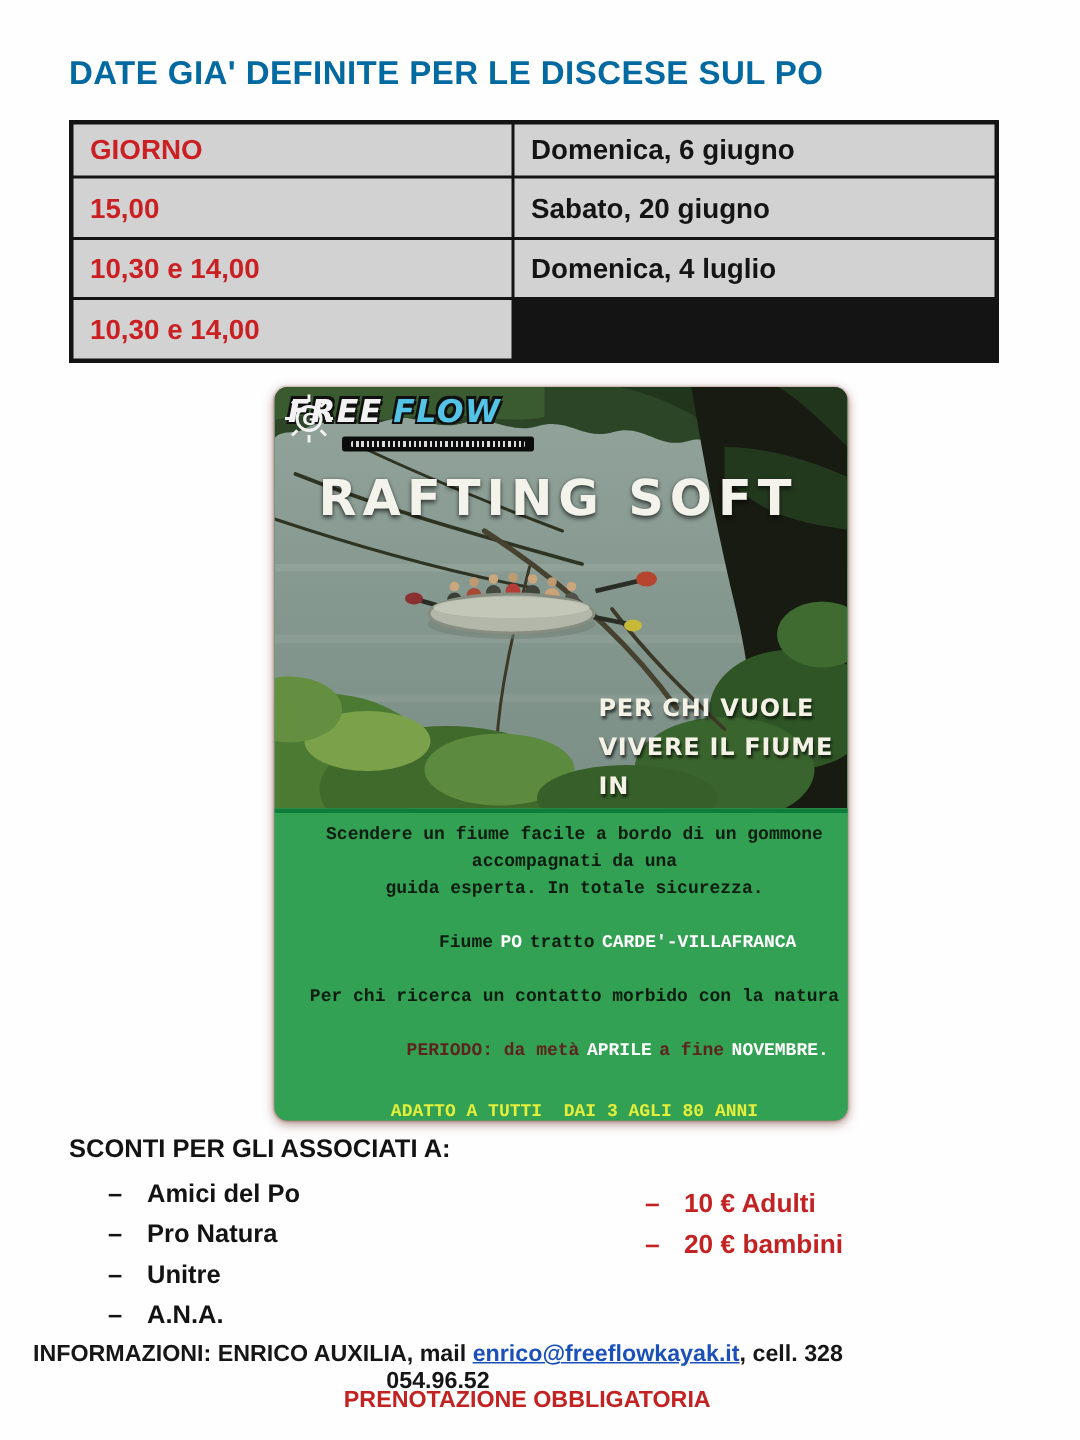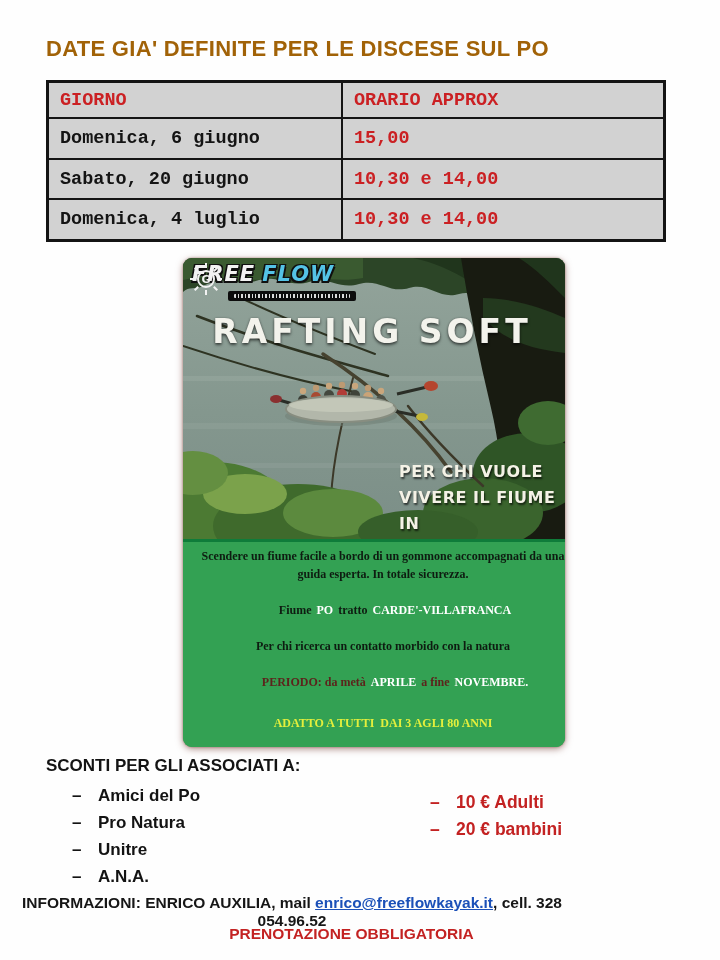--- a/index.html
+++ b/index.html
@@ -1,24 +1,24 @@
 <!DOCTYPE html>
 <html><head>
 <meta charset="utf-8">
 <style>
   html,body{margin:0;padding:0;}
   body{width:720px;height:960px;background:#ffffff;font-family:"Liberation Sans",sans-serif;position:relative;overflow:hidden;}
   .page{position:absolute;inset:0;background:#fefefe;}
 
   
-  .title{position:absolute;left:46px;top:36px;font-size:22px;font-weight:bold;color:#a16207;letter-spacing:.3px;}
+  .title{position:absolute;left:46px;top:36px;font-size:22px;font-weight:bold;color:#0369a1;letter-spacing:.3px;}
 
   
   .schedule{position:absolute;left:46px;top:80px;width:614px;border:3px solid #141414;display:grid;grid-template-columns:292px 1fr;grid-template-rows:34px 39px 38px 39px;background:#141414;grid-gap:2px;}
-  .cell{background:#d2d2d2;display:flex;align-items:center;padding-left:11px;font-weight:bold;font-size:18.5px;font-family:Liberation Mono, monospace;}
+  .cell{background:#d2d2d2;display:flex;align-items:center;padding-left:11px;font-weight:bold;font-size:18.5px;}
   .cell.hdr{color:#cb2023;}
   .cell.day{color:#141414;}
   .cell.time{color:#cb2023;}
 
   
   .poster{position:absolute;left:183px;top:258px;width:382px;height:489px;border-radius:9px;overflow:hidden;box-shadow:0 2px 7px rgba(110,50,40,.55), 0 0 2px rgba(120,60,50,.6);background:#33a153;}
   .photo{position:relative;width:382px;height:281px;overflow:hidden;background:#8a9c93;}
   .photo svg{position:absolute;inset:0;display:block;}
   .headline{position:absolute;left:0;right:4px;top:54px;text-align:center;font-family:"DejaVu Sans",sans-serif;font-weight:bold;font-size:33px;letter-spacing:4px;color:#f3f3ec;text-shadow:0 2px 3px rgba(0,0,0,.55),0 0 2px rgba(40,40,40,.4);}
   .tagline{position:absolute;left:216px;top:201px;font-family:"DejaVu Sans",sans-serif;font-weight:bold;font-size:16px;line-height:26px;color:#f4f2e6;letter-spacing:.5px;text-shadow:1px 2px 2px rgba(0,0,0,.65);}
@@ -26,21 +26,21 @@
   
   .logo{position:absolute;left:6px;top:4px;width:175px;height:44px;}
   .logo .row{display:flex;align-items:center;}
   .logo .word{font-family:"DejaVu Sans",sans-serif;font-weight:bold;font-style:italic;font-size:21px;letter-spacing:1px;}
   .logo .free{color:#f2f2f2;text-shadow:-1.5px -1.5px 0 #101010,1.5px -1.5px 0 #101010,-1.5px 1.5px 0 #101010,1.5px 1.5px 0 #101010;margin-left:3px;}
   .logo .flow{color:#54c3e6;text-shadow:-1.5px -1.5px 0 #101010,1.5px -1.5px 0 #101010,-1.5px 1.5px 0 #101010,1.5px 1.5px 0 #101010;margin-left:7px;}
   .logo .band{position:absolute;left:39px;top:29px;width:128px;height:10px;background:#0c0c0c;border-radius:2px;display:flex;align-items:center;justify-content:center;}
   .logo .band .dots{width:116px;height:4px;background:repeating-linear-gradient(90deg,rgba(255,255,255,.85) 0 1.5px,rgba(255,255,255,0) 1.5px 3.5px);border-radius:1px;}
 
   
-  .green-panel{position:relative;width:400px;height:208px;background:#33a153;border-top:3px solid #0f7c3a;box-sizing:border-box;padding-top:5px;overflow:hidden;text-align:center;font-family:Liberation Serif, serif;font-weight:bold;font-size:12px;line-height:18px;}
+  .green-panel{position:relative;width:400px;height:208px;background:#33a153;border-top:3px solid #0f7c3a;box-sizing:border-box;padding-top:5px;overflow:hidden;text-align:center;font-family:Liberation Mono, monospace;font-weight:bold;font-size:12px;line-height:18px;}
   .gl{white-space:pre-wrap;}
   .gl .dk{color:#0e1c11;}
   .gl .wt{color:#ffffff;}
   .gl .mr{color:#5c241c;}
   .gl .yl{color:#e4ef3c;}
   .gl .seg{margin-right:5px;}
   .gl .seg:last-child{margin-right:0;}
   .gap5{height:5px;}
 
   
@@ -59,21 +59,20 @@
 </style>
 </head>
 <body>
 
 <div class="page">
 
   <div class="title">DATE GIA' DEFINITE PER LE DISCESE SUL PO</div>
 
   <div class="schedule">
     <div class="cell hdr">GIORNO</div>
-    <div class="cell hdr">ORARIO APPROX</div>
     <div class="cell day">Domenica, 6 giugno</div>
     <div class="cell time">15,00</div>
     <div class="cell day">Sabato, 20 giugno</div>
     <div class="cell time">10,30 e 14,00</div>
     <div class="cell day">Domenica, 4 luglio</div>
     <div class="cell time">10,30 e 14,00</div>
   </div>
 
   <div class="poster">
     <div class="photo">

